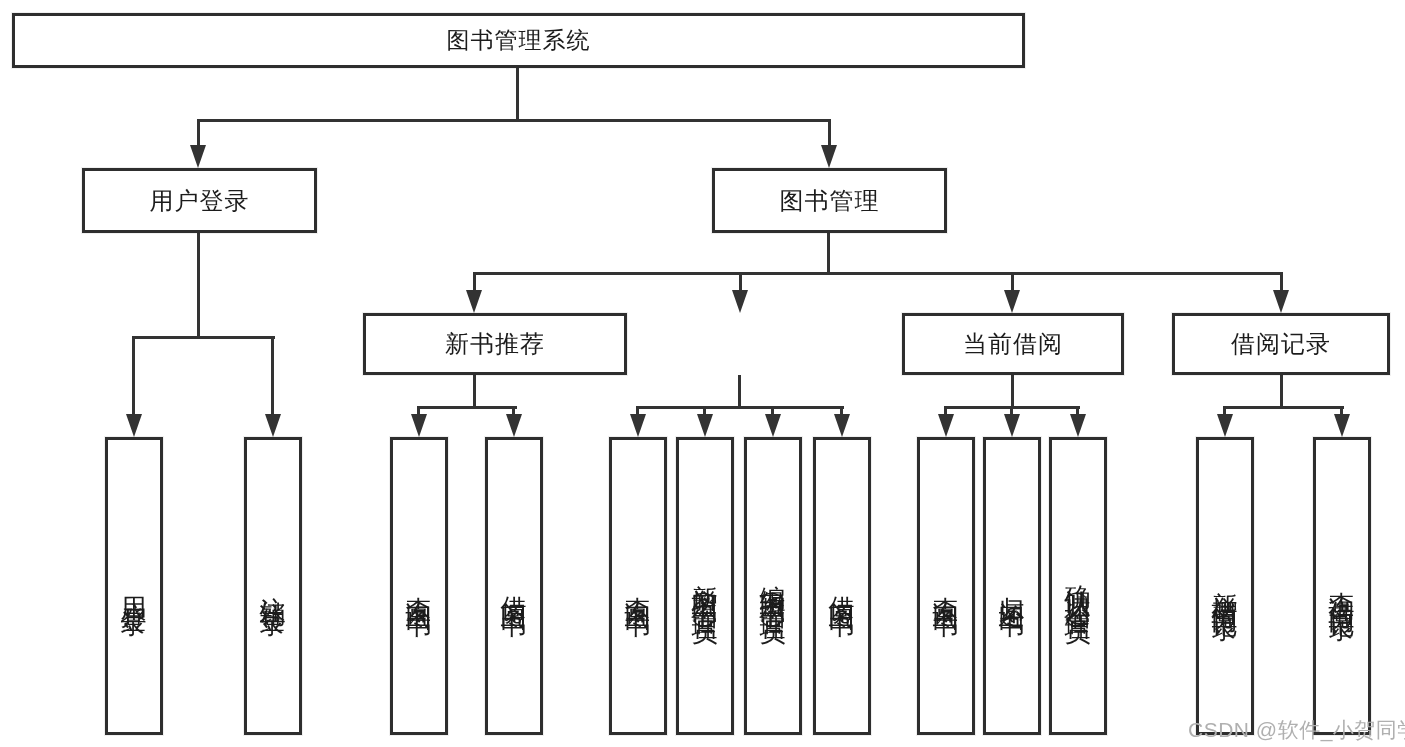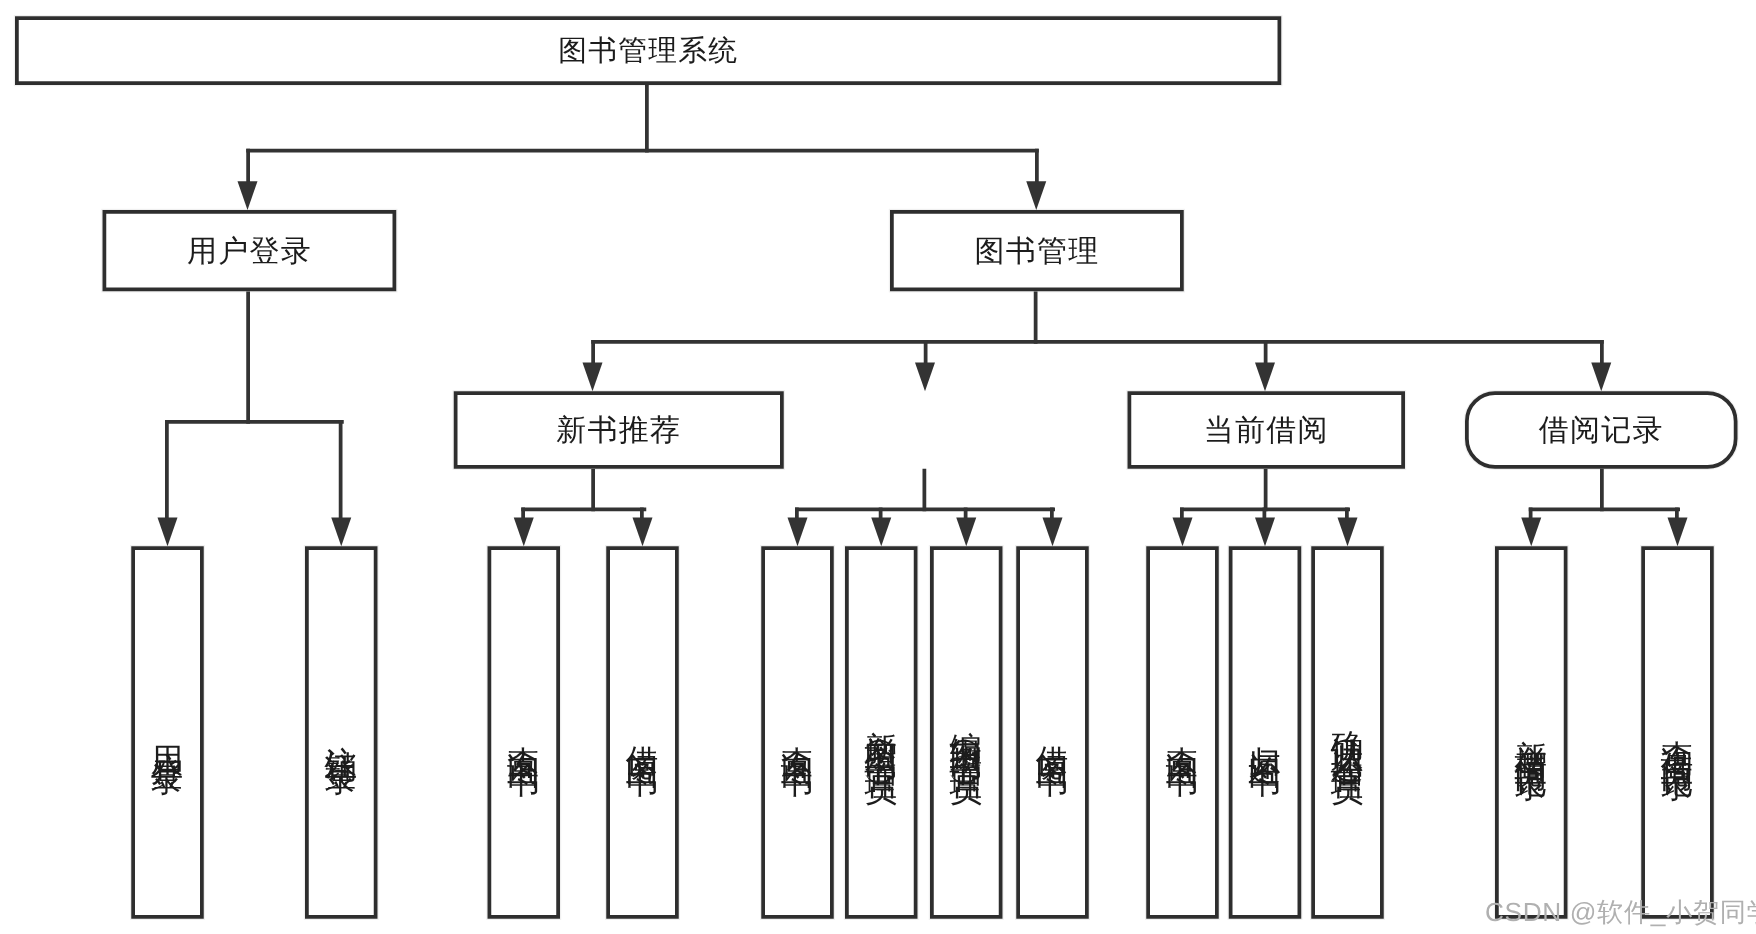--- a/index.html
+++ b/index.html
@@ -123,21 +123,21 @@
   <div class="hbox" style="left:712px;top:168px;width:235px;height:65px;">
     <span>图书管理</span>
   </div>
 
   <div class="hbox" style="left:363px;top:313px;width:264px;height:62px;">
     <span>新书推荐</span>
   </div>
   <div class="hbox" style="left:902px;top:313px;width:222px;height:62px;">
     <span>当前借阅</span>
   </div>
-  <div class="hbox" style="left:1172px;top:313px;width:218px;height:62px;border-radius:24px;">
+  <div class="hbox" style="left:1172px;top:313px;width:218px;height:62px;">
     <span>借阅记录</span>
   </div>
 
   <div class="vbox" style="left:105px;">
     <span>用户登录</span>
   </div>
   <div class="vbox" style="left:244px;">
     <span>注销登录</span>
   </div>
 

